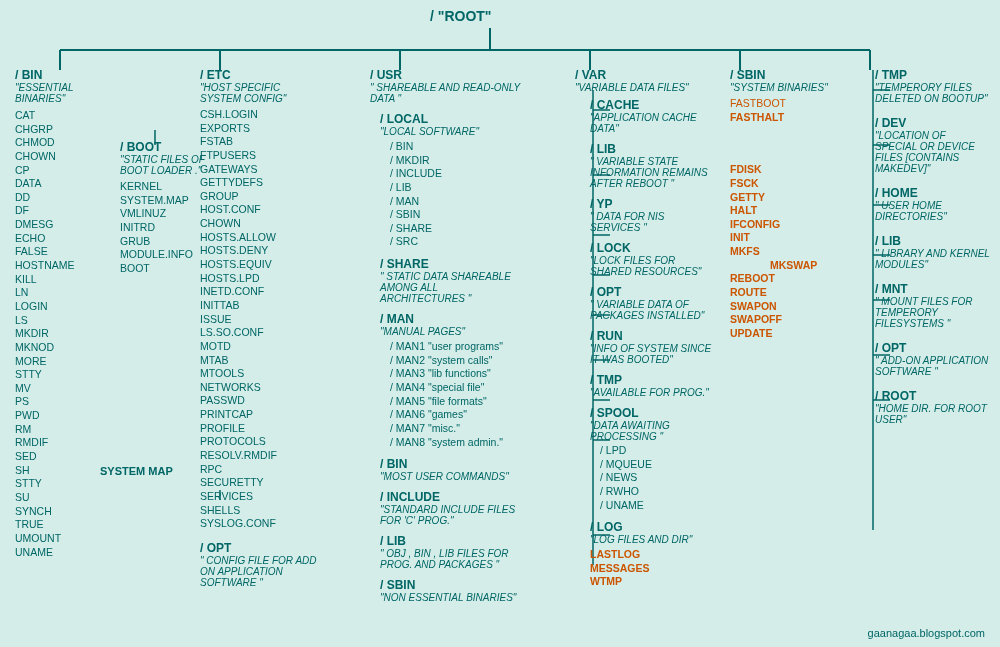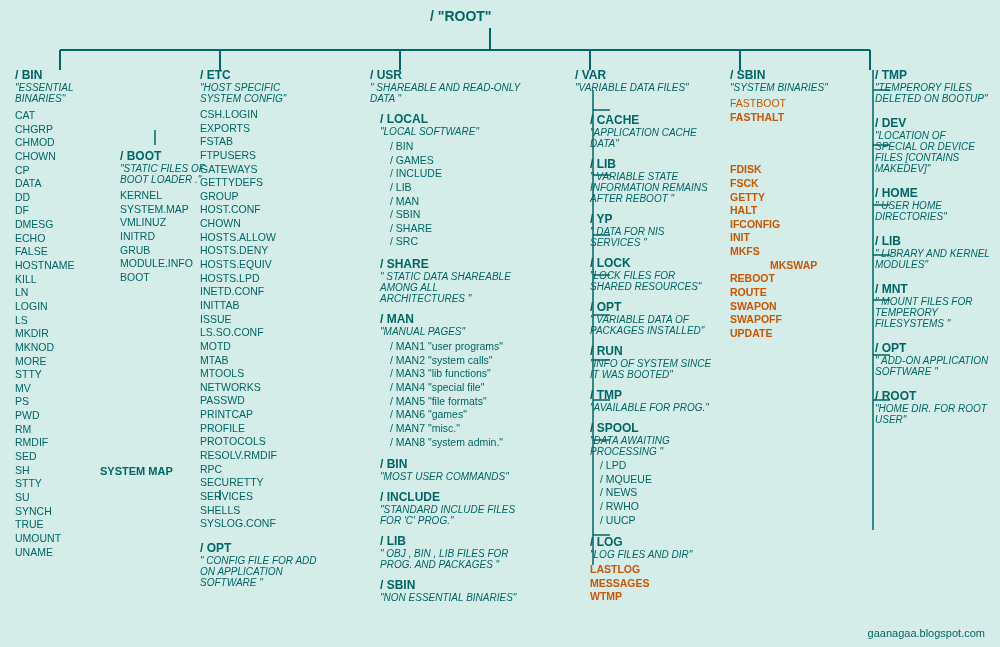--- a/index.html
+++ b/index.html
@@ -151,21 +151,21 @@
       <div class="file-item">SH</div>
       <div class="file-item">STTY</div>
       <div class="file-item">SU</div>
       <div class="file-item">SYNCH</div>
       <div class="file-item">TRUE</div>
       <div class="file-item">UMOUNT</div>
       <div class="file-item">UNAME</div>
     </div>
   </div>
 
-  <div style="position:absolute; top:149px; left:120px; width:100px;">
+  <div style="position:absolute; top:140px; left:120px; width:100px;">
     <div class="section-title">/ BOOT</div>
     <div class="section-desc" style="font-size:10px; font-style:italic;">"STATIC FILES OF BOOT LOADER ."</div>
     <div style="margin-top:4px;">
       <div class="file-item">KERNEL</div>
       <div class="file-item">SYSTEM.MAP</div>
       <div class="file-item">VMLINUZ</div>
       <div class="file-item">INITRD</div>
       <div class="file-item">GRUB</div>
       <div class="file-item">MODULE.INFO</div>
       <div class="file-item">BOOT</div>
@@ -217,21 +217,21 @@
 
   <div style="position:absolute; top:68px; left:370px; width:150px;">
     <div class="section-title">/ USR</div>
     <div class="section-desc" style="font-size:10px; font-style:italic;">" SHAREABLE AND READ-ONLY DATA "</div>
 
     <div style="margin-top:8px; padding-left:10px;">
       <div class="section-title">/ LOCAL</div>
       <div class="section-desc" style="font-size:10px; font-style:italic;">"LOCAL SOFTWARE"</div>
       <div style="padding-left:10px; margin-top:3px;">
         <div class="file-item">/ BIN</div>
-        <div class="file-item">/ GAMES</div>
+        <div class="file-item">/ MKDIR</div>
         <div class="file-item">/ INCLUDE</div>
         <div class="file-item">/ LIB</div>
         <div class="file-item">/ MAN</div>
         <div class="file-item">/ SBIN</div>
         <div class="file-item">/ SHARE</div>
         <div class="file-item">/ SRC</div>
       </div>
     </div>
 
     <div style="margin-top:8px; padding-left:10px;">
@@ -272,21 +272,21 @@
     <div style="margin-top:8px; padding-left:10px;">
       <div class="section-title">/ SBIN</div>
       <div class="section-desc" style="font-size:10px; font-style:italic;">"NON ESSENTIAL BINARIES"</div>
     </div>
   </div>
 
   <div style="position:absolute; top:68px; left:575px; width:140px;">
     <div class="section-title">/ VAR</div>
     <div class="section-desc" style="font-size:10px; font-style:italic;">"VARIABLE DATA FILES"</div>
 
-    <div style="padding-left:15px; margin-top:20px;">
+    <div style="padding-left:15px; margin-top:5px;">
 
       <div style="margin-bottom:8px;">
         <div class="section-title">/ CACHE</div>
         <div class="section-desc" style="font-size:10px; font-style:italic;">"APPLICATION CACHE DATA"</div>
       </div>
 
       <div style="margin-bottom:8px;">
         <div class="section-title">/ LIB</div>
         <div class="section-desc" style="font-size:10px; font-style:italic;">" VARIABLE STATE INFORMATION REMAINS AFTER REBOOT "</div>
       </div>
@@ -317,21 +317,21 @@
       </div>
 
       <div style="margin-bottom:8px;">
         <div class="section-title">/ SPOOL</div>
         <div class="section-desc" style="font-size:10px; font-style:italic;">"DATA AWAITING PROCESSING "</div>
         <div style="padding-left:10px; margin-top:2px;">
           <div class="file-item">/ LPD</div>
           <div class="file-item">/ MQUEUE</div>
           <div class="file-item">/ NEWS</div>
           <div class="file-item">/ RWHO</div>
-          <div class="file-item">/ UUCP</div>
+          <div class="file-item">/ UNAME</div>
         </div>
       </div>
 
       <div style="margin-bottom:8px;">
         <div class="section-title">/ LOG</div>
         <div class="section-desc" style="font-size:10px; font-style:italic;">"LOG FILES AND DIR"</div>
         <div style="margin-top:3px;">
           <div class="file-item orange" style="color:#cc5500; font-weight:bold;">LASTLOG</div>
           <div class="file-item orange" style="color:#cc5500; font-weight:bold;">MESSAGES</div>
           <div class="file-item orange" style="color:#cc5500; font-weight:bold;">WTMP</div>

